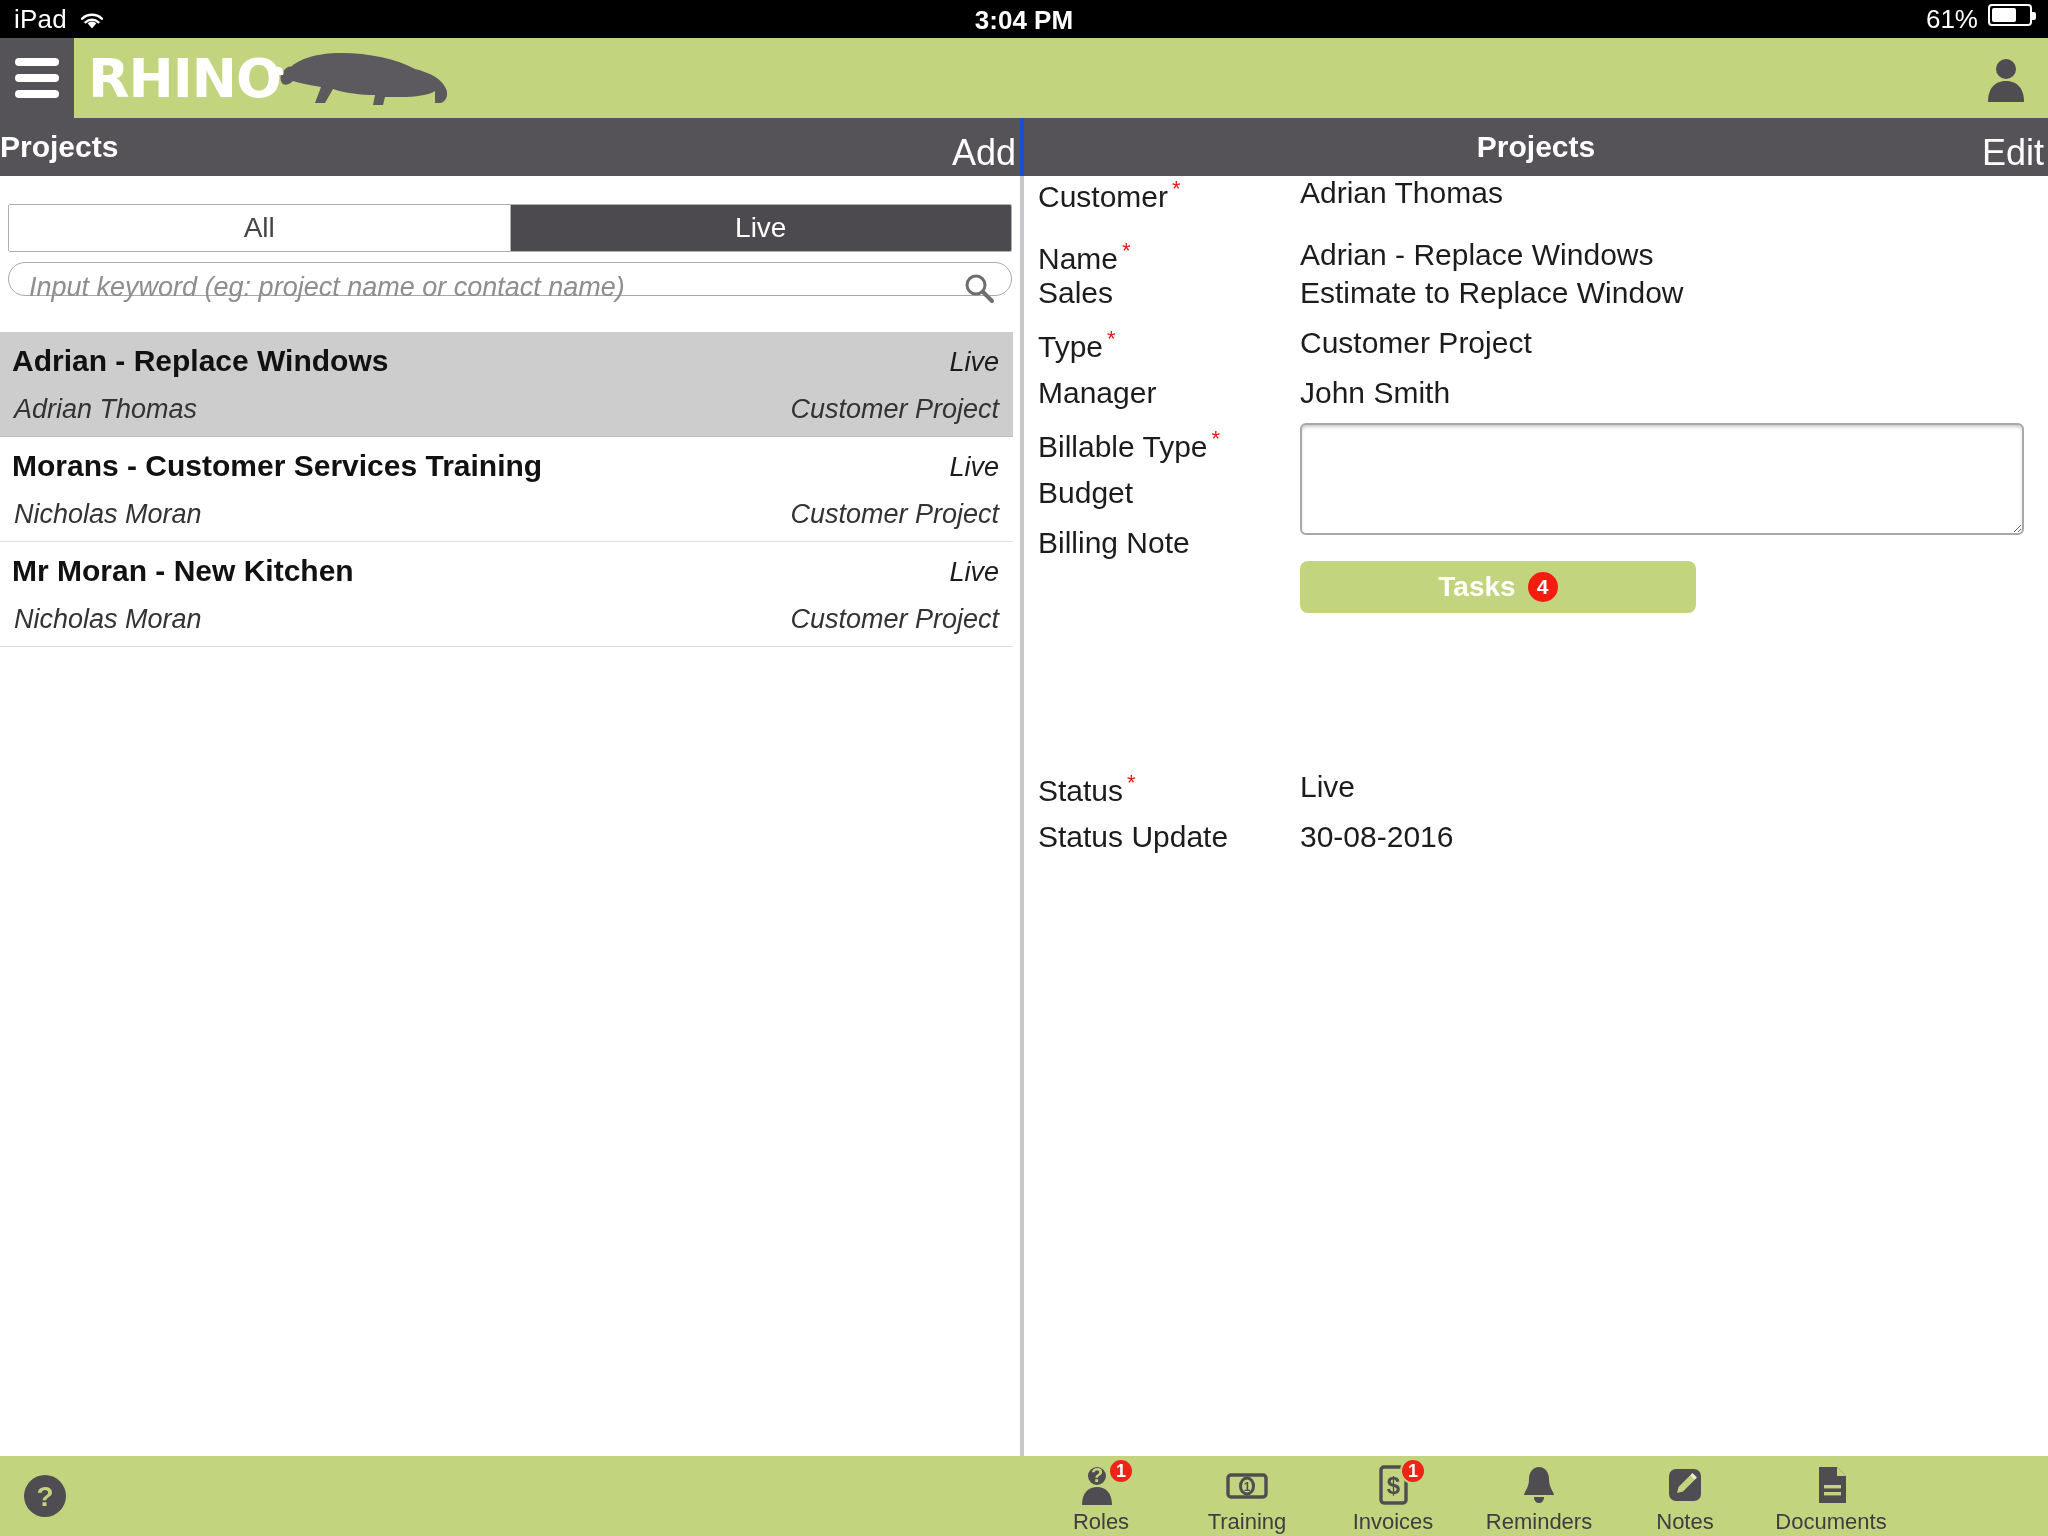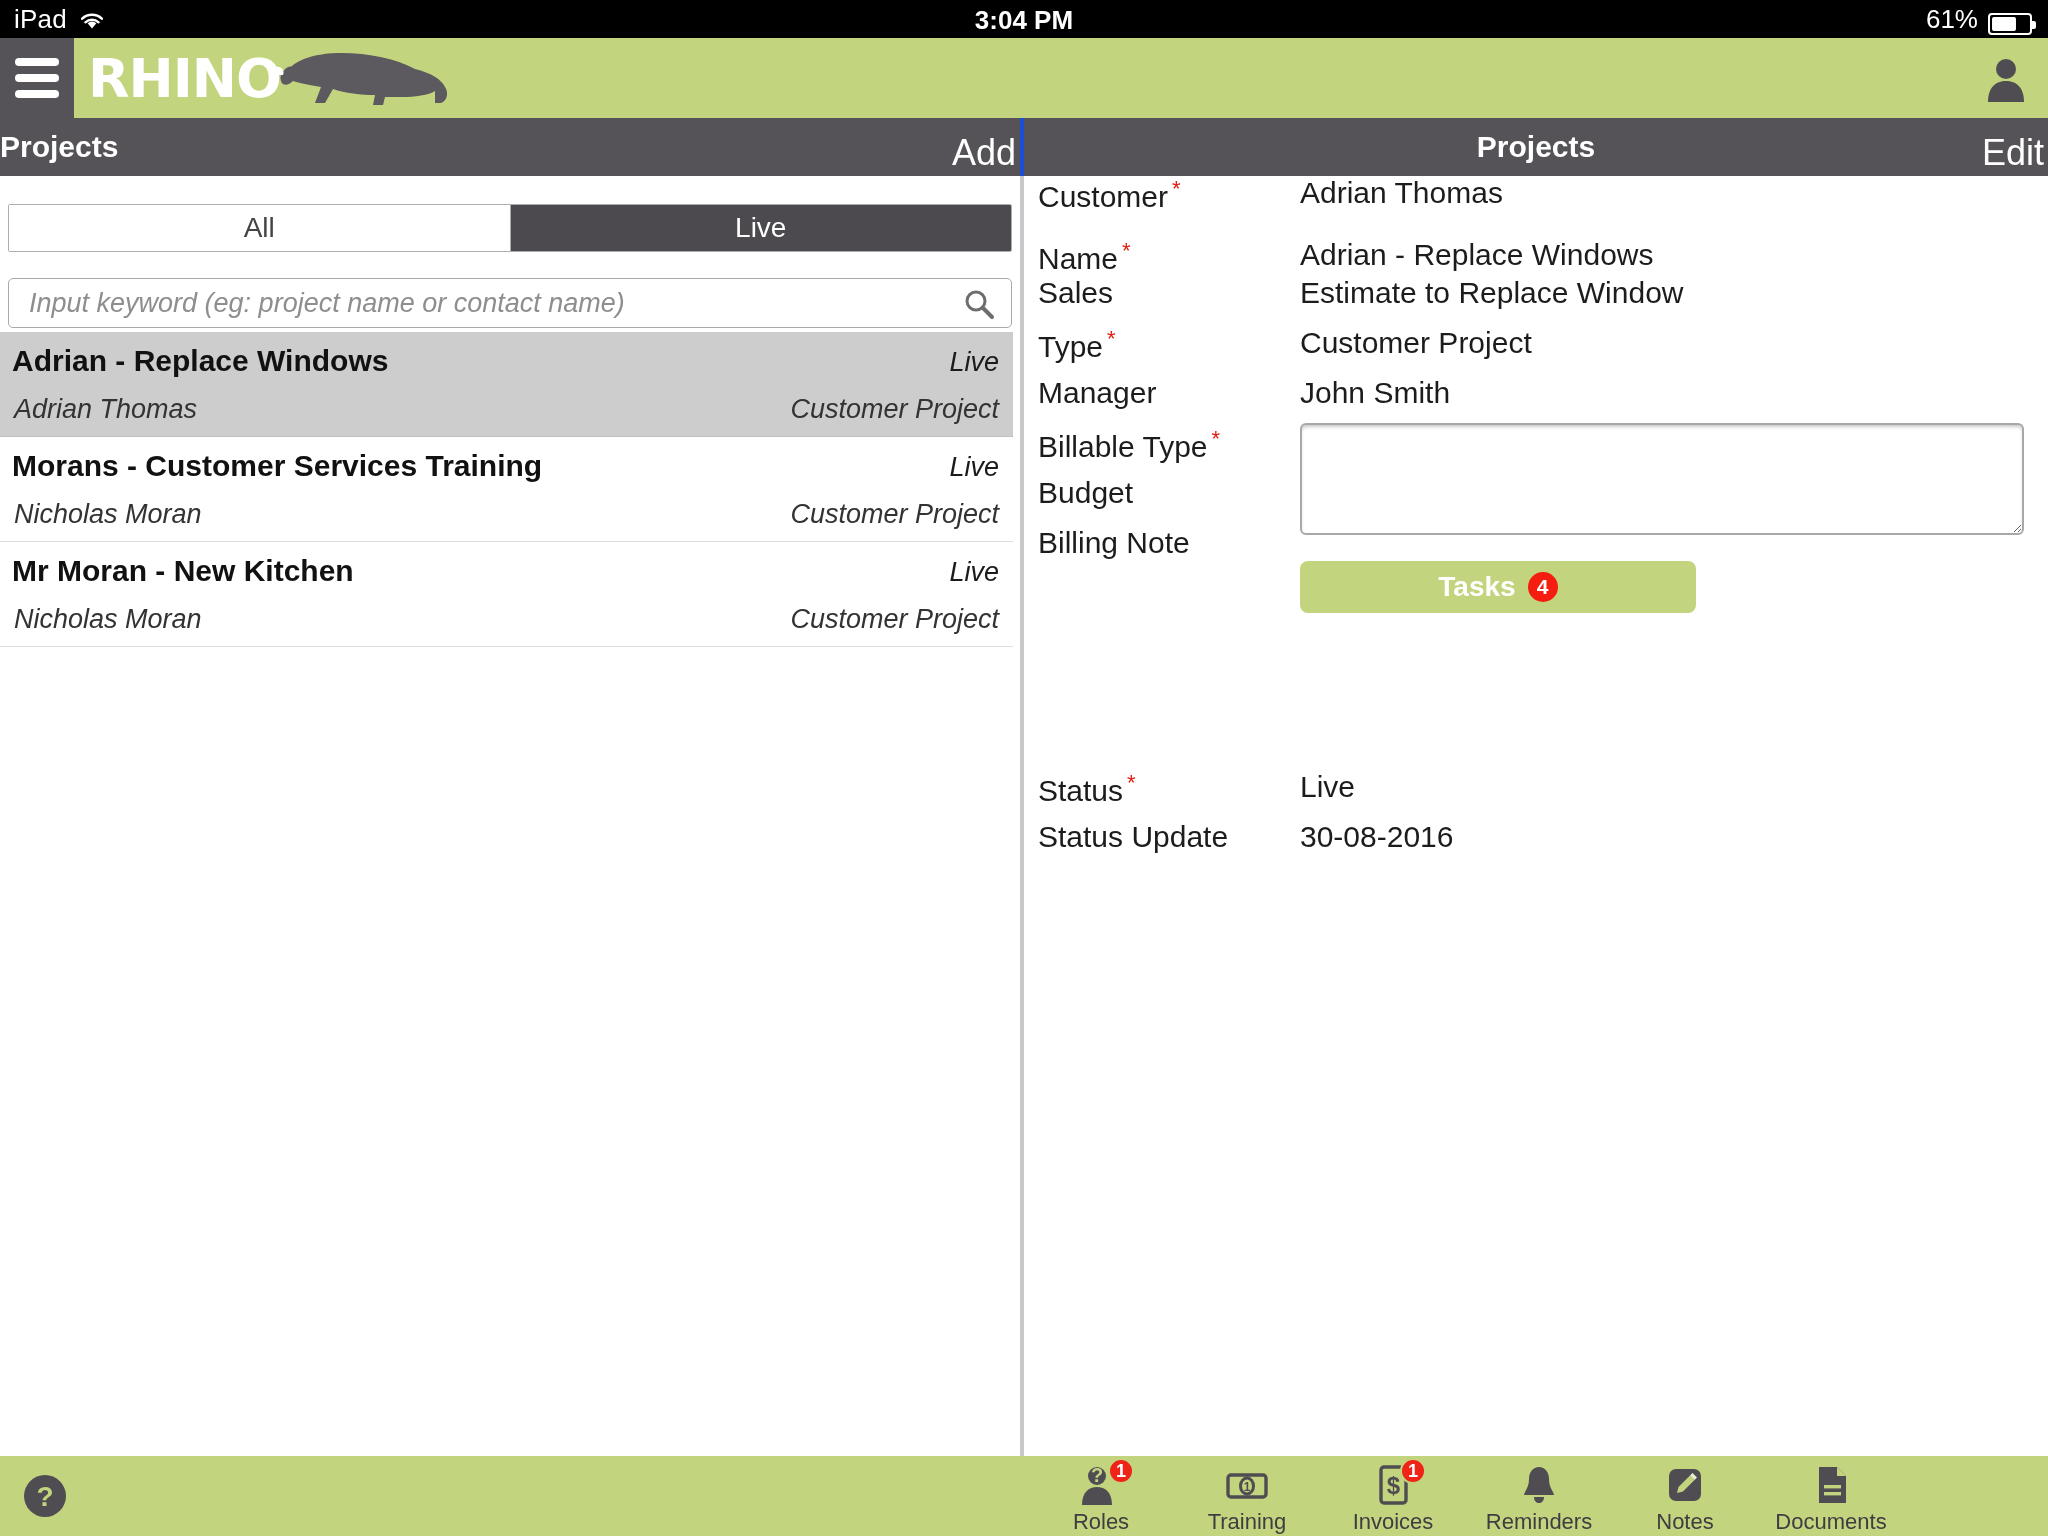--- a/index.html
+++ b/index.html
@@ -16,21 +16,21 @@
     position: absolute; left: 0; top: 0; width: 2048px; height: 38px;
     background: #000; color: #fff;
   }
   .sb-left { position: absolute; left: 14px; top: 4px; display: flex; align-items: center; gap: 10px; }
   .sb-device { font-size: 26px; letter-spacing: .2px; }
   .sb-wifi { display: block; width: 30px; height: 22px; }
   .sb-center {
     position: absolute; left: 0; top: 5px; width: 2048px; text-align: center;
     font-size: 26px; font-weight: bold;
   }
-  .sb-right { position: absolute; right: 16px; top: 4px; display: flex; align-items: flex-end; gap: 10px; }
+  .sb-right { position: absolute; right: 16px; top: 4px; display: flex; align-items: flex-start; gap: 10px; }
   .sb-batt-pct { font-size: 26px; }
   .battery { position: relative; width: 44px; height: 22px; border: 2px solid #fff; border-radius: 4px; }
   .battery::after {
     content: ""; position: absolute; right: -6px; top: 6px; width: 4px; height: 8px;
     background: #fff; border-radius: 0 2px 2px 0;
   }
   .battery-fill { position: absolute; left: 2px; top: 2px; bottom: 2px; width: 61%; background: #fff; border-radius: 2px; }
 
   
   .brandbar {
@@ -79,22 +79,22 @@
     display: flex; border: 1px solid #aeaeae; border-radius: 2px; overflow: hidden; margin-top: 14px;
   }
   .seg {
     flex: 1; display: flex; align-items: center; justify-content: center;
     font-size: 28px; color: #444; background: #fff; border-right: 1px solid #aeaeae;
   }
   .seg:last-child { border-right: none; }
   .seg.active { background: #4c4a4f; color: #fff; }
 
   .searchwrap {
-    position: absolute; left: 8px; top: 86px; width: 1004px; height: 50px;
-    border: 1px solid #a9a9a9; border-radius: 5px; background: #fff; margin-top: 16px;
+    position: absolute; left: 8px; top: 86px; width: 1004px; height: 34px;
+    border: 1px solid #a9a9a9; border-radius: 17px; background: #fff;
   }
   .searchwrap input {
     position: absolute; left: 20px; top: 0; width: 900px; height: 48px;
     border: none; outline: none; background: transparent;
     font-size: 27px; font-style: italic; color: #333;
     font-family: "Liberation Sans", sans-serif;
   }
   .searchwrap input::placeholder { color: #8e8e8e; font-style: italic; }
   .search-icon { position: absolute; right: 16px; top: 9px; width: 32px; height: 32px; }
 

